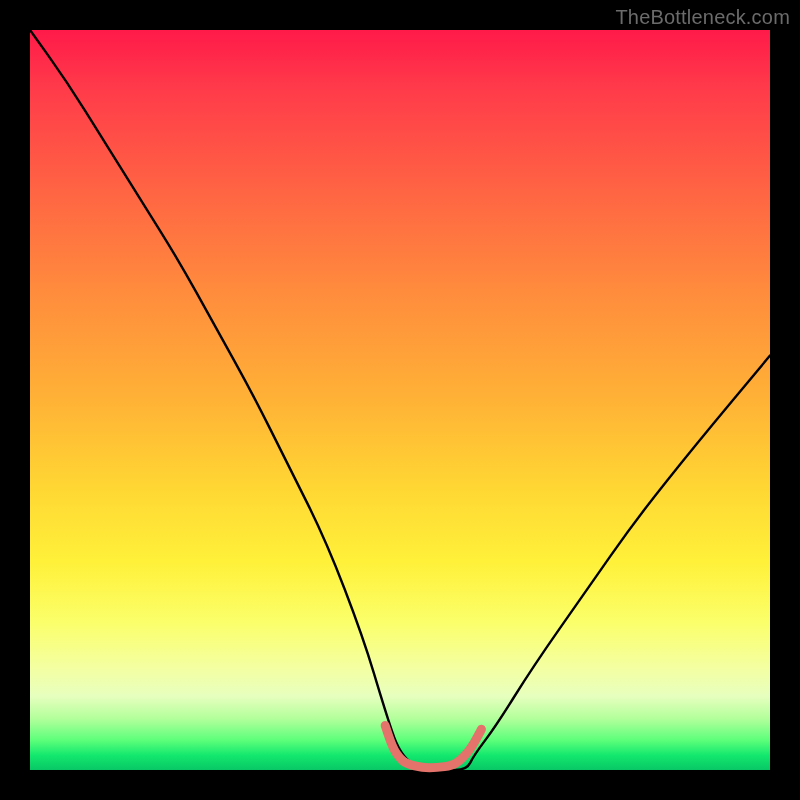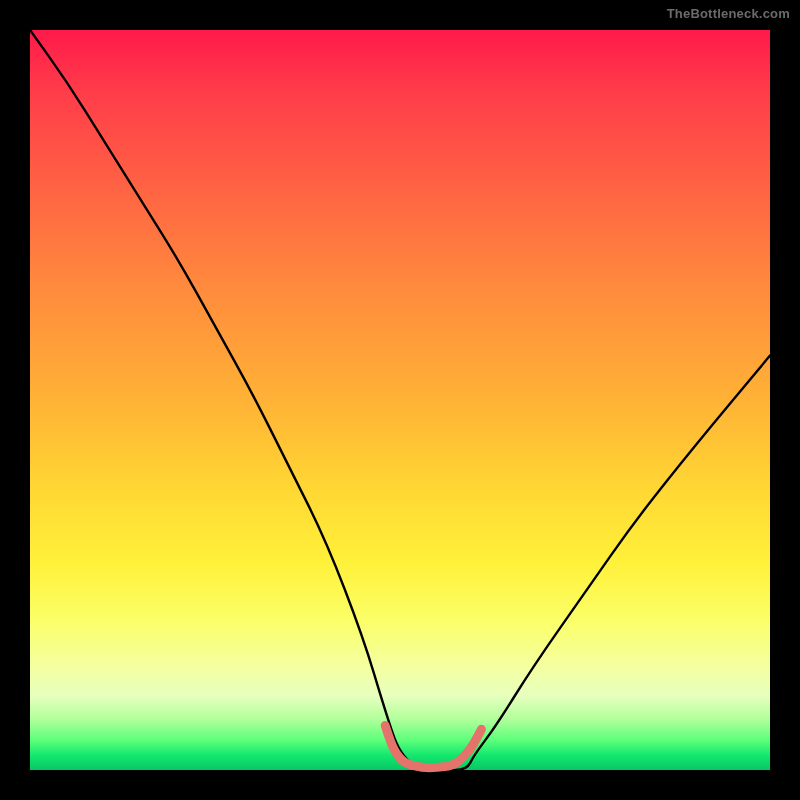--- a/index.html
+++ b/index.html
@@ -41,23 +41,23 @@
       #5cff7a 96%,
       #13e86e 98%,
       #08c765 100%
     );
   }
   .watermark {
     position: absolute;
     top: 6px;
     right: 10px;
     color: #6b6b6b;
-    font-size: 13px;
+    font-size: 20px;
     letter-spacing: 0.2px;
-    font-weight: 700;
+    font-weight: 400;
   }
   svg.curve {
     position: absolute;
     left: 0;
     top: 0;
     width: 740px;
     height: 740px;
     overflow: visible;
   }
 </style>

